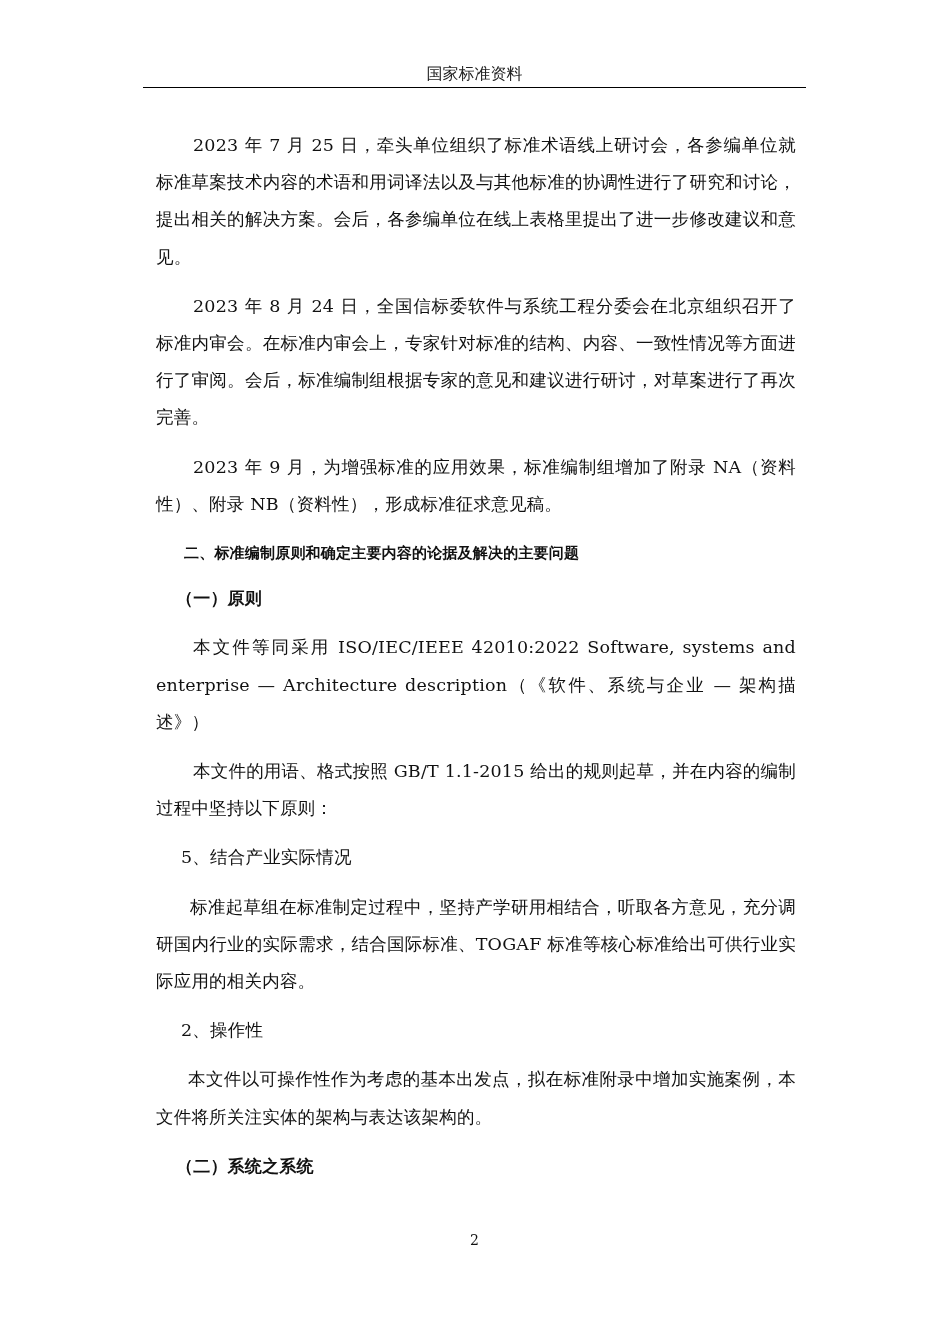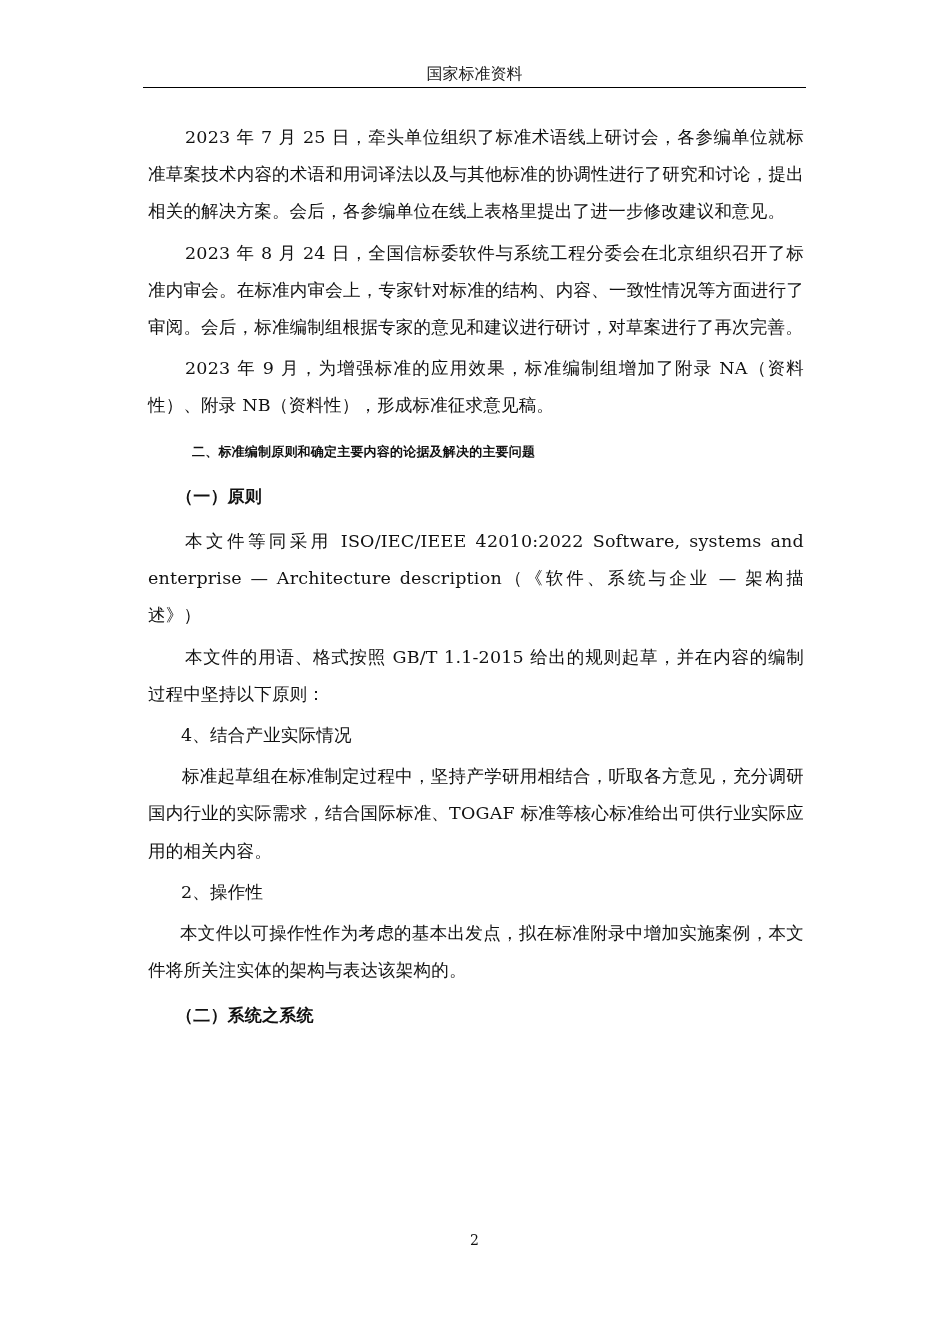--- a/index.html
+++ b/index.html
@@ -36,32 +36,32 @@
     .content {
       position: absolute;
       left: 144px;
       top: 115px;
       width: 664px;
       font-size: 17.5px;
       line-height: 37.2px;
       letter-spacing: 0.2px;
     }
     .para {
-      margin: 4px;
+      margin: 12px;
       text-indent: 37px;
       text-align: justify;
       text-align-last: left;
     }
     .para.indent-sm { text-indent: 34px; }
     .para.indent-xs { text-indent: 32px; }
     .heading {
-      margin: 8px;
+      margin: 0;
       font-family: "DejaVu Sans", "Liberation Sans", sans-serif;
       font-weight: bold;
-      font-size: 13px;
+      font-size: 15px;
       text-indent: 40px;
     }
     .subheading {
       margin: 8px;
       font-family: "DejaVu Sans", "Liberation Sans", sans-serif;
       font-weight: bold;
       font-size: 17px;
       text-indent: 24px;
     }
     .list-item {
@@ -88,21 +88,21 @@
   <p class="para">2023 年 7 月 25 日，牵头单位组织了标准术语线上研讨会，各参编单位就标准草案技术内容的术语和用词译法以及与其他标准的协调性进行了研究和讨论，提出相关的解决方案。会后，各参编单位在线上表格里提出了进一步修改建议和意见。</p>
   <p class="para">2023 年 8 月 24 日，全国信标委软件与系统工程分委会在北京组织召开了标准内审会。在标准内审会上，专家针对标准的结构、内容、一致性情况等方面进行了审阅。会后，标准编制组根据专家的意见和建议进行研讨，对草案进行了再次完善。</p>
   <p class="para">2023 年 9 月，为增强标准的应用效果，标准编制组增加了附录 NA（资料性）、附录 NB（资料性），形成标准征求意见稿。</p>
 
   <p class="heading">二、标准编制原则和确定主要内容的论据及解决的主要问题</p>
 
   <p class="subheading">（一）原则</p>
   <p class="para">本文件等同采用 ISO/IEC/IEEE 42010:2022 Software,  systems and enterprise — Architecture description（《软件、系统与企业 — 架构描述》）</p>
   <p class="para">本文件的用语、格式按照 GB/T 1.1-2015 给出的规则起草，并在内容的编制过程中坚持以下原则：</p>
 
-  <p class="list-item">4、结合产业实际情况</p>
+  <p class="list-item">5、结合产业实际情况</p>
   <p class="para indent-sm">标准起草组在标准制定过程中，坚持产学研用相结合，听取各方意见，充分调研国内行业的实际需求，结合国际标准、TOGAF 标准等核心标准给出可供行业实际应用的相关内容。</p>
 
   <p class="list-item">2、操作性</p>
   <p class="para indent-xs">本文件以可操作性作为考虑的基本出发点，拟在标准附录中增加实施案例，本文件将所关注实体的架构与表达该架构的。</p>
 
   <p class="subheading">（二）系统之系统</p>
 </div>
 
 <div class="page-number">2</div>
 

